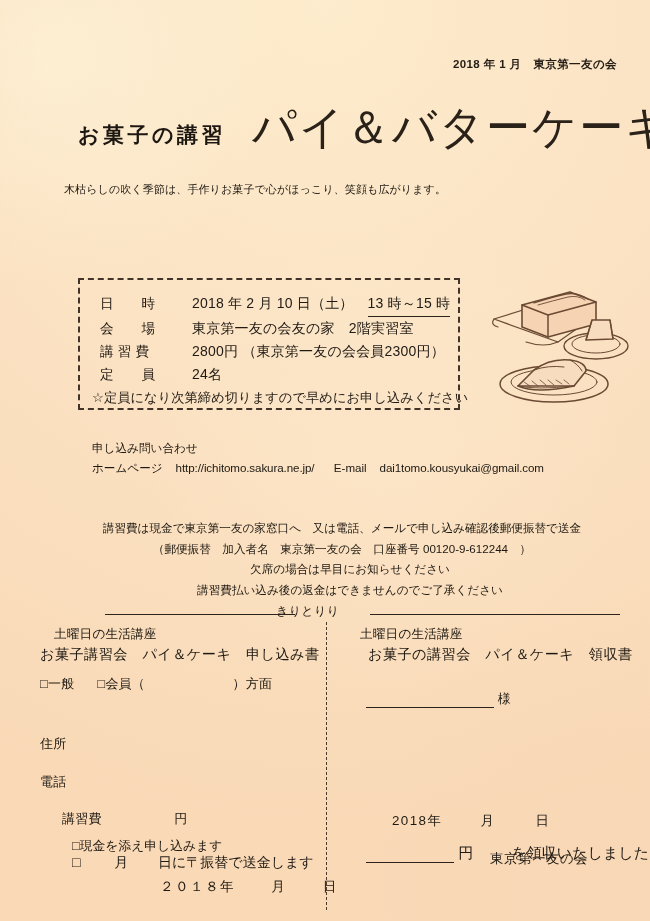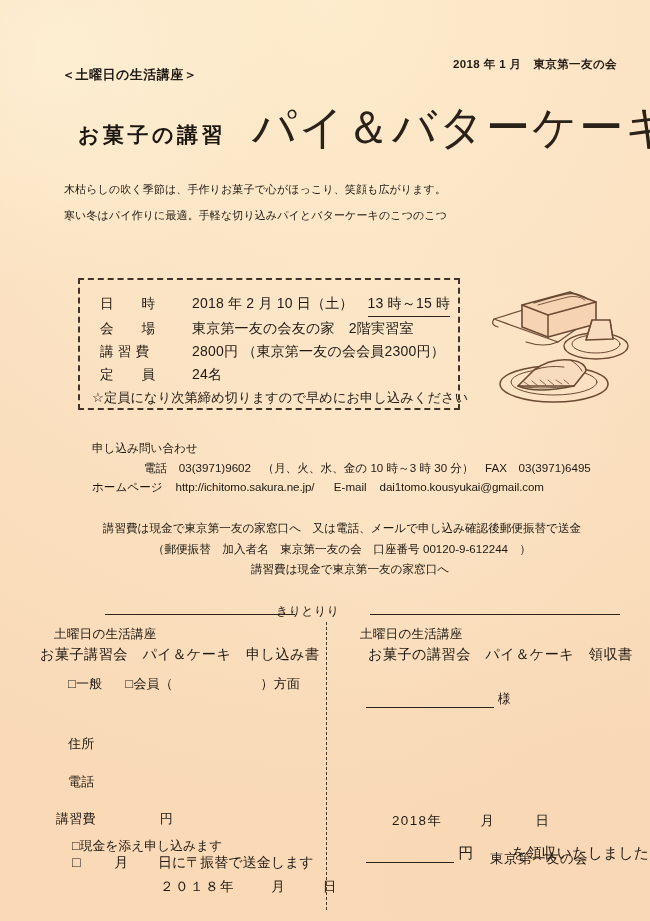--- a/index.html
+++ b/index.html
@@ -188,58 +188,56 @@
 
   .col { font-size: 13px; color: #1d1811; line-height: 20px; }
 
   #form-left { top: 624px; left: 40px; width: 280px; }
   #form-right { top: 624px; left: 356px; width: 290px; }
 
   .small-head { font-size: 12.6px; padding-left: 14px; letter-spacing: 0.2px; }
   .big-head { font-size: 14.2px; font-weight: 400; letter-spacing: 0.4px; white-space: nowrap; }
   #form-right .big-head { padding-left: 12px; }
 
-  .field-row { white-space: nowrap; letter-spacing: 0.2px; margin-left: 28px; }
+  .field-row { white-space: nowrap; letter-spacing: 0.2px; }
   .chk { letter-spacing: 0.2px; }
 
   .blank { display: inline-block; }
   .ul-line { border-bottom: 1.2px solid #2c231a; display: inline-block; height: 14px; vertical-align: bottom; }
 
   .spacer-10 { height: 10px; }
   .spacer-14 { height: 14px; }
   .spacer-18 { height: 18px; }
   .spacer-26 { height: 26px; }
 
-  #left-fee { position: absolute; top: 810px; left: 56px; font-size: 13px; white-space: nowrap; letter-spacing: 0.3px; }
+  #left-fee { position: absolute; top: 810px; left: 62px; font-size: 13px; white-space: nowrap; letter-spacing: 0.3px; font-family: Liberation Mono, monospace; }
   #left-pay1 { position: absolute; top: 838px; left: 72px; font-size: 12.8px; white-space: nowrap; }
   #left-pay2 { position: absolute; top: 854px; left: 72px; font-size: 14px; white-space: nowrap; }
   #left-date { position: absolute; top: 878px; left: 160px; font-size: 13.6px; letter-spacing: 1.4px; white-space: nowrap; }
 
   #right-name-row { position: absolute; top: 690px; left: 366px; font-size: 13px; white-space: nowrap; }
   #right-amount-row { position: absolute; top: 810px; left: 366px; font-size: 15px; white-space: nowrap; margin-top: 34px; }
   #right-date { position: absolute; top: 812px; left: 392px; font-size: 13.4px; letter-spacing: 1.4px; white-space: nowrap; }
   #right-org { position: absolute; top: 850px; left: 490px; font-size: 13.4px; letter-spacing: 0.6px; white-space: nowrap; }
 </style>
 </head>
 <body>
 
 <div id="flyer">
 
   <div class="abs" id="header-date">2018 年 1 月　東京第一友の会</div>
 
-  <div class="abs" id="kouza-label">＜土曜日の生活講座＞</div>
 
   <div class="abs" id="title-row">
     <span id="title-sub">お菓子の講習</span>
     <span id="title-main">パイ＆バターケーキ</span>
   </div>
 
   <div class="abs" id="intro">
     <div class="line">木枯らしの吹く季節は、手作りお菓子で心がほっこり、笑顔も広がります。</div>
-    <div class="line">寒い冬はパイ作りに最適。手軽な切り込みパイとバターケーキのこつのこつ</div>
   </div>
 
   <div class="abs" id="detail-box"></div>
 
   <div id="detail-rows">
     <div class="drow">
       <span class="dlabel">日　　時</span>
       <span class="dval">2018 年 2 月 10 日（土）</span>
       <span class="dval underline-time">13 時～15 時</span>
     </div>
@@ -289,36 +287,36 @@
         <path d="M44 114 Q62 118 100 114" stroke-width="0.9"></path>
         <path d="M50 110 L56 114 M58 109 L64 114 M66 108 L72 113 M74 108 L80 113 M82 108 L88 112 M90 108 L95 112" stroke-width="0.8"></path>
         <path d="M60 98 Q74 93 90 95" stroke-width="1"></path>
         <path d="M96 88 Q104 92 108 99" stroke-width="1"></path>
       </g>
     </svg>
   </div>
 
   <div class="abs" id="contact">
     <div class="c-line">申し込み問い合わせ</div>
-    <div class="c-line indent2">電話　03(3971)9602　（月、火、水、金の 10 時～3 時 30 分）　FAX　03(3971)6495</div>
     <div class="c-line">
       <span>ホームページ</span>
       <span>&nbsp;&nbsp;</span>
       <span class="mono">http://ichitomo.sakura.ne.jp/</span>
       <span>&nbsp;&nbsp;&nbsp;&nbsp;</span>
       <span>E-mail</span>
       <span>&nbsp;&nbsp;</span>
       <span class="mono">dai1tomo.kousyukai@gmail.com</span>
     </div>
   </div>
 
   <div class="abs" id="payment">
     <div class="p-line">講習費は現金で東京第一友の家窓口へ　又は電話、メールで申し込み確認後郵便振替で送金</div>
     <div class="p-line">（郵便振替　加入者名　東京第一友の会　口座番号 00120-9-612244　）</div>
-    <div class="p-line p-indent">講習費は現金で東京第一友の家窓口へ</div>
+    <div class="p-line p-indent">欠席の場合は早目にお知らせください</div>
+    <div class="p-line p-indent">講習費払い込み後の返金はできませんのでご了承ください</div>
   </div>
 
   <div class="abs" id="cut-label">きりとりり</div>
   <div class="abs" id="cut-line"></div>
 
   <div class="abs rule" id="rule-left"></div>
   <div class="abs rule" id="rule-right"></div>
 
   <div class="abs col" id="form-left">
     <div class="small-head">土曜日の生活講座</div>

